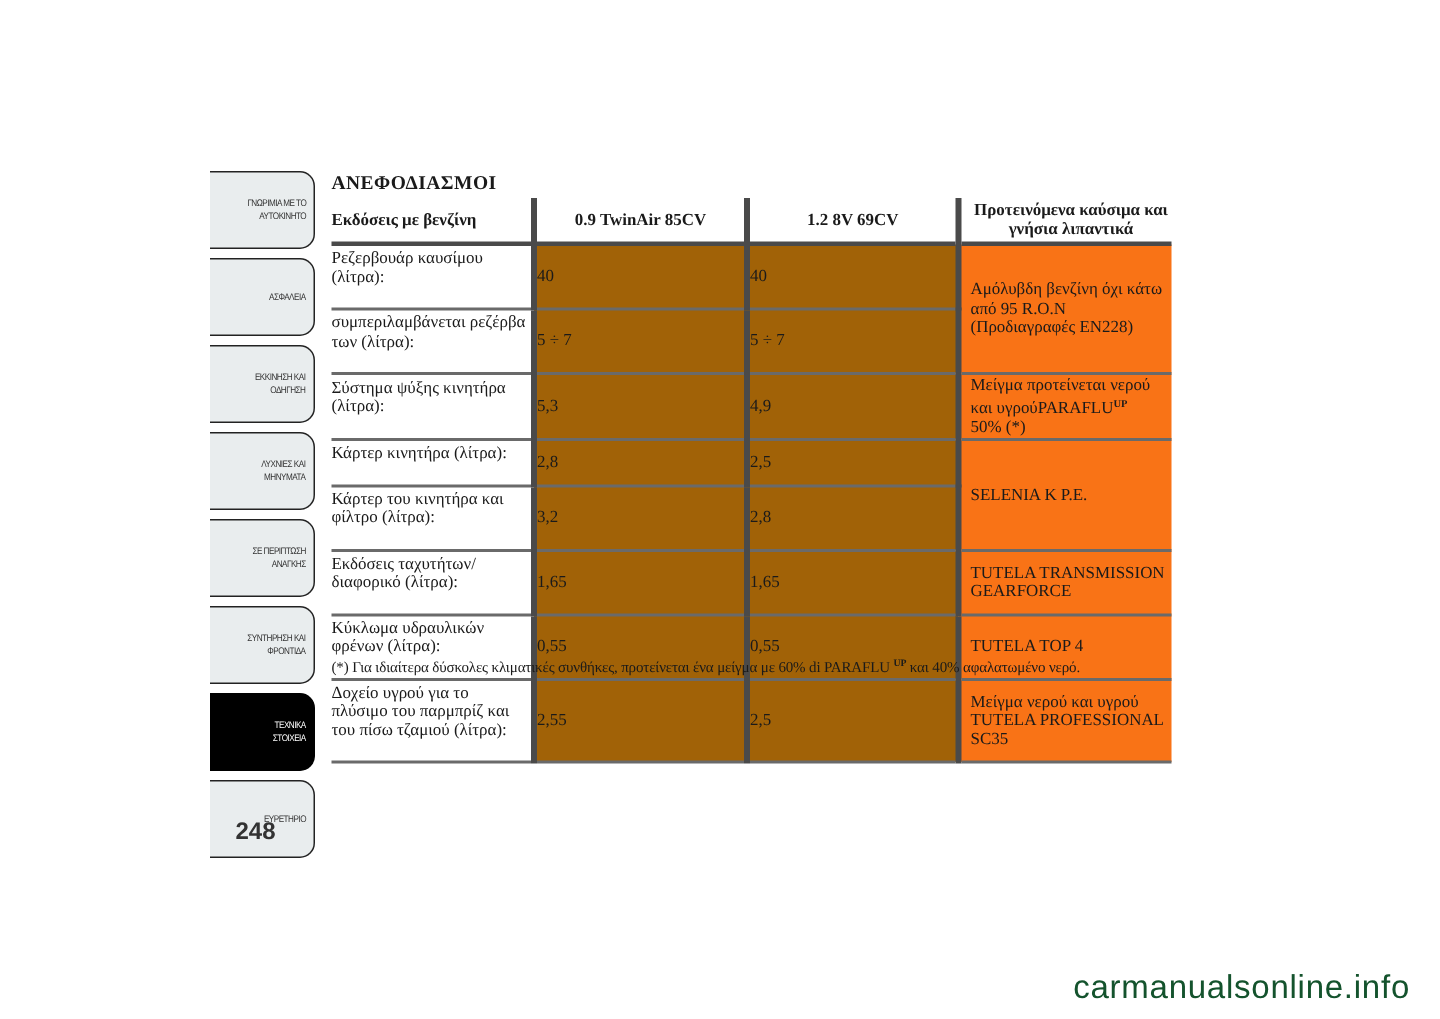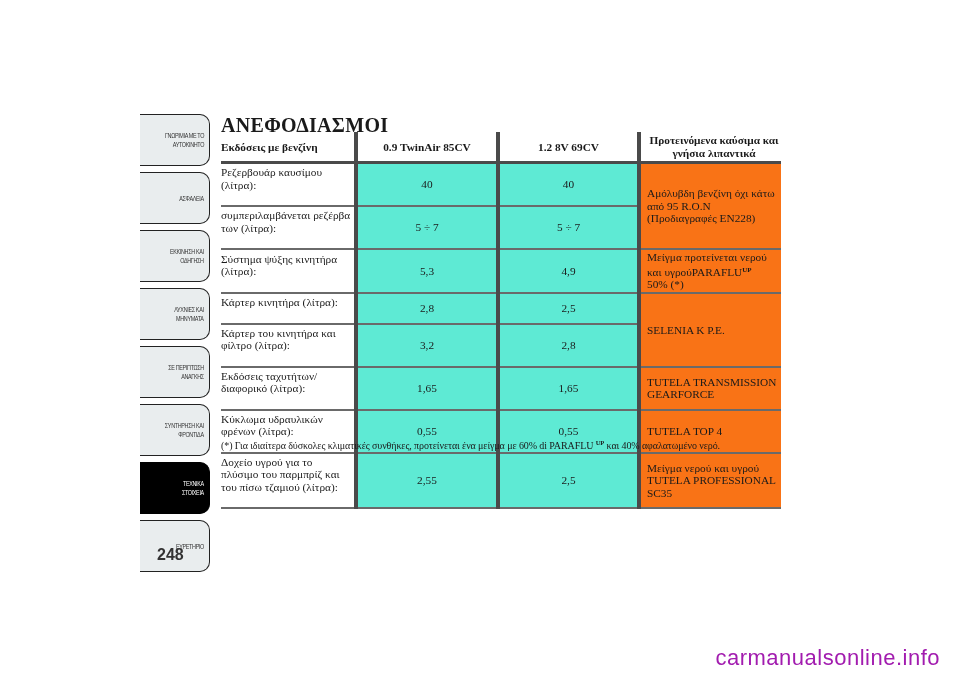--- a/index.html
+++ b/index.html
@@ -13,43 +13,43 @@
          box-sizing:border-box; display:flex; align-items:center; justify-content:flex-end;
          padding-right:5px; text-align:right; }
   .tab span { font-family:"Liberation Sans", sans-serif; font-size:6.4px; letter-spacing:-0.4px;
               line-height:9px; color:#333; white-space:pre-line; transform:scaleX(0.85); transform-origin:right center; display:block; }
   .tab.active { background:#000; border-color:#000; }
   .tab.active span { color:#fff; }
   .pagenum { position:absolute; left:157px; top:546px; font-family:"Liberation Sans", sans-serif;
              font-weight:bold; font-size:16px; color:#333; }
 
   
-  .title { position:absolute; left:221px; top:114px; font-weight:bold; font-size:20px; letter-spacing:0.3px; }
+  .title { position:absolute; left:221px; top:114px; font-weight:bold; font-size:13px; letter-spacing:0.3px; }
 
   
   .tbl { position:absolute; left:221px; top:132px; width:560px; }
   table { border-collapse:collapse; width:560px; font-size:11.3px; table-layout:fixed; }
   col.c1 { width:135px; } col.c2 { width:142px; } col.c3 { width:141px; } col.c4 { width:142px; }
   th { font-weight:bold; font-size:11.3px; padding:0; height:29px; vertical-align:middle; }
   th.c1 { text-align:left; }
   th.c4 { line-height:13px; padding-left:6px; }
   td { padding:0; vertical-align:middle; line-height:12.5px; }
   td.lbl { text-align:left; padding:2px 2px 14px 0;margin-top:34px; }
-  td.v { text-align:center; background:#5eead4; }
+  td.v { text-align:left; background:#a16207; }
   td.rec { background:#f97316; padding-left:6px; text-align:left; line-height:12.5px; }
   .sepL { border-left:4px solid #4a4a4a; }
   tr.hdr th { border-bottom:3px solid #4a4a4a; }
   tr.r td { border-bottom:2px solid #6a6a6a; }
   sup { font-size:7px; vertical-align:4px;font-weight:bold; }
 
   .footnote { position:absolute; left:221px; top:439px; font-size:10px; letter-spacing:-0.1px; }
   .footnote sup { font-size:6.5px; }
 
   .watermark { position:absolute; right:20px; bottom:8px; font-family:"Liberation Sans", sans-serif;
-               font-size:22px; color:#a21caf; letter-spacing:0.5px; }
+               font-size:22px; color:#14532d; letter-spacing:0.5px; }
 </style>
 </head>
 <body>
 
 <div class="sidetabs">
   <div class="tab">
       <span>ΓΝΩΡΙΜΙΑ ΜΕ ΤΟ
 ΑΥΤΟΚΙΝΗΤΟ</span>
     </div>
   <div class="tab">

